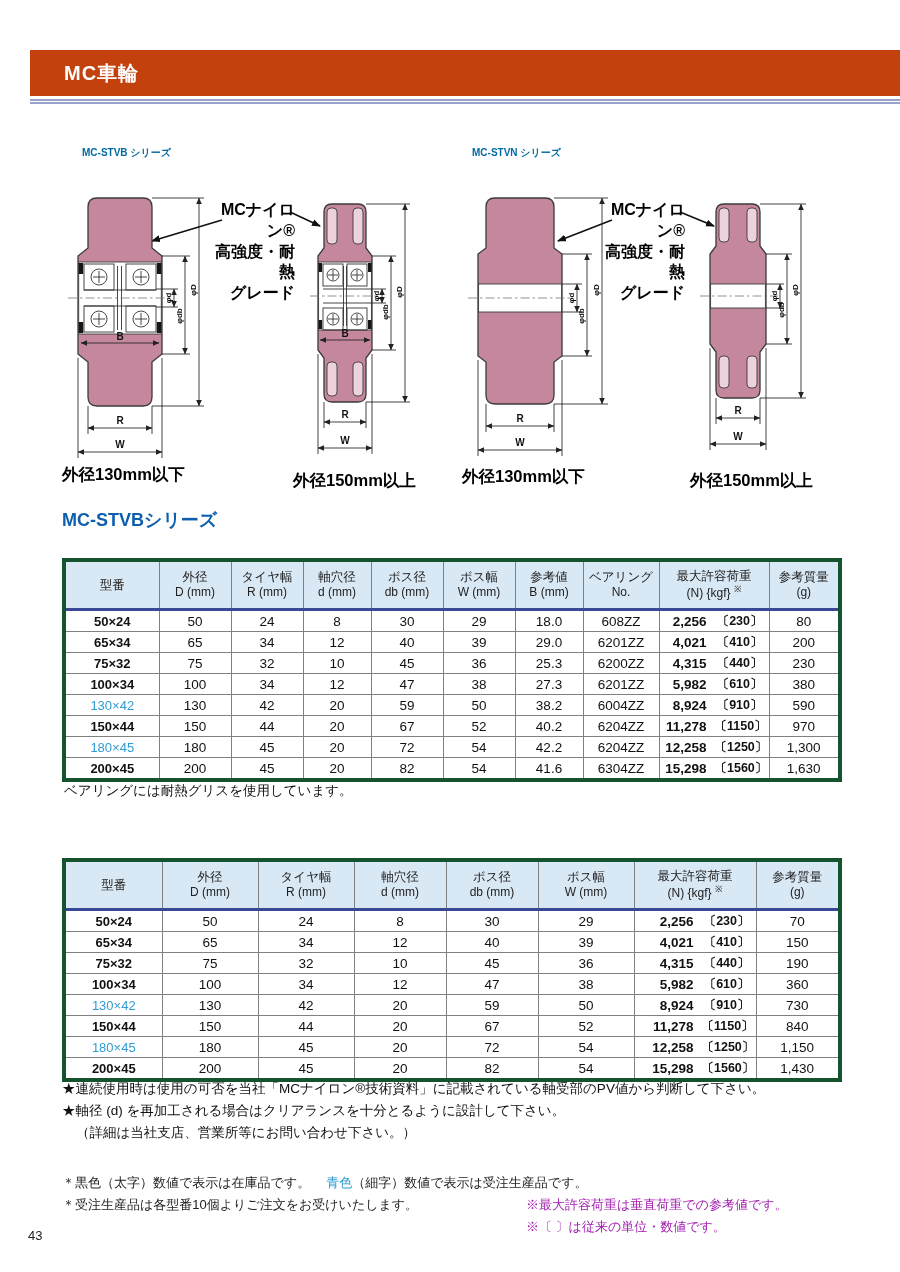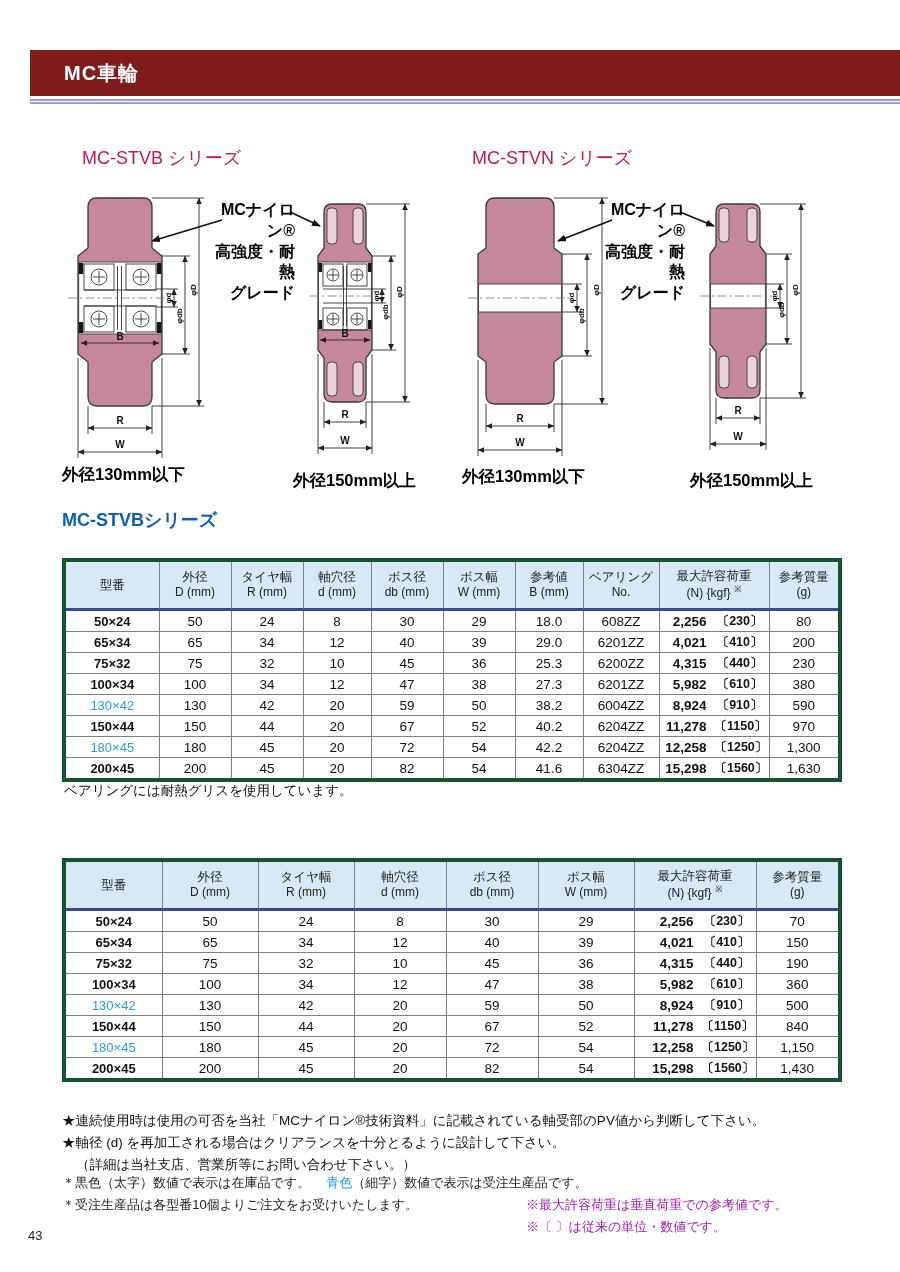--- a/index.html
+++ b/index.html
@@ -1,24 +1,24 @@
 <!DOCTYPE html>
 <html><head>
 <meta charset="utf-8">
 <style>
   html,body{margin:0;padding:0;background:#fff;}
   .page{position:relative;width:900px;height:1272px;background:#fff;overflow:hidden;
         font-family:"Liberation Sans",sans-serif;color:#111;}
   
-  .header-bar{position:absolute;left:30px;top:50px;width:870px;height:46px;background:#7f1d1d;}
+  .header-bar{position:absolute;left:30px;top:50px;width:870px;height:46px;background:#c2410c;}
   .header-bar .t{color:#fff;font-size:20px;font-weight:bold;line-height:46px;padding-left:34px;letter-spacing:1px;}
   .header-rule{position:absolute;left:30px;top:99px;width:870px;height:5px;
         background:linear-gradient(#97a3cc 0 2px,#ffffff 2px 3px,#97a3cc 3px 5px);}
   
-  .series-label{position:absolute;font-size:18px;font-weight:normal;color:#be185d;}
+  .series-label{position:absolute;font-size:10px;font-weight:bold;color:#0369a1;}
   .fig-caption{position:absolute;font-size:16.5px;font-weight:bold;color:#000;}
   .fig{position:absolute;}
   .annotation{position:absolute;width:80px;text-align:right;font-size:16px;font-weight:bold;line-height:1.3;color:#000;}
   .arrow-overlay{position:absolute;left:0;top:140px;}
   
   .body{fill:#c5879d;stroke:#3b3b3b;stroke-width:1.3;}
   .inset{fill:#ecd2dc;stroke:#3b3b3b;stroke-width:0.9;}
   .bore{fill:#ffffff;stroke:#3b3b3b;stroke-width:0.9;}
   .brg{fill:none;stroke:#333;stroke-width:0.9;}
   .seal{fill:#161616;stroke:none;}
@@ -38,21 +38,21 @@
   table.dtable thead th sup{font-size:9px;}
   table.dtable tbody td{font-size:13.5px;height:20px;padding:0 2px;color:#111;}
   table.dtable tbody td.model{font-weight:bold;font-size:13px;}
   table.dtable tbody td.model.blue{color:#2f9cd3;font-weight:normal;}
   table.dtable tbody td.load{padding:0 6px;}
   .loadwrap{display:flex;align-items:center;justify-content:flex-end;font-weight:bold;}
   .loadwrap .ln{flex:1;text-align:right;padding-right:8px;}
   .loadwrap .lk{width:48px;text-align:right;font-size:12.5px;}
   .tbl-note{position:absolute;left:64px;font-size:13.5px;color:#111;}
   
-  .star-notes{position:absolute;left:62px;top:1078px;font-size:13.5px;line-height:22px;color:#111;margin-top:32px;}
+  .star-notes{position:absolute;left:62px;top:1078px;font-size:13.5px;line-height:22px;color:#111;}
   .star-notes .indent{padding-left:14px;}
   .foot-left{position:absolute;left:62px;top:1172px;font-size:13px;line-height:22px;color:#222;}
   .foot-right{position:absolute;left:526px;top:1194px;font-size:13px;line-height:22px;color:#a21caf;}
   .blue-word{color:#2f9cd3;}
   .gap{margin-left:16px;}
   .page-number{position:absolute;left:28px;top:1228px;font-size:13px;color:#222;}
 </style>
 </head>
 <body>
 
@@ -568,21 +568,21 @@
             <td>42</td>
             <td>20</td>
             <td>59</td>
             <td>50</td>
             <td class="load">
               <div class="loadwrap">
                 <span class="ln">8,924</span>
                 <span class="lk">〔910〕</span>
               </div>
             </td>
-            <td>500</td>
+            <td>730</td>
           </tr>
           <tr>
             <td class="model">150×44</td>
             <td>150</td>
             <td>44</td>
             <td>20</td>
             <td>67</td>
             <td>52</td>
             <td class="load">
               <div class="loadwrap">

